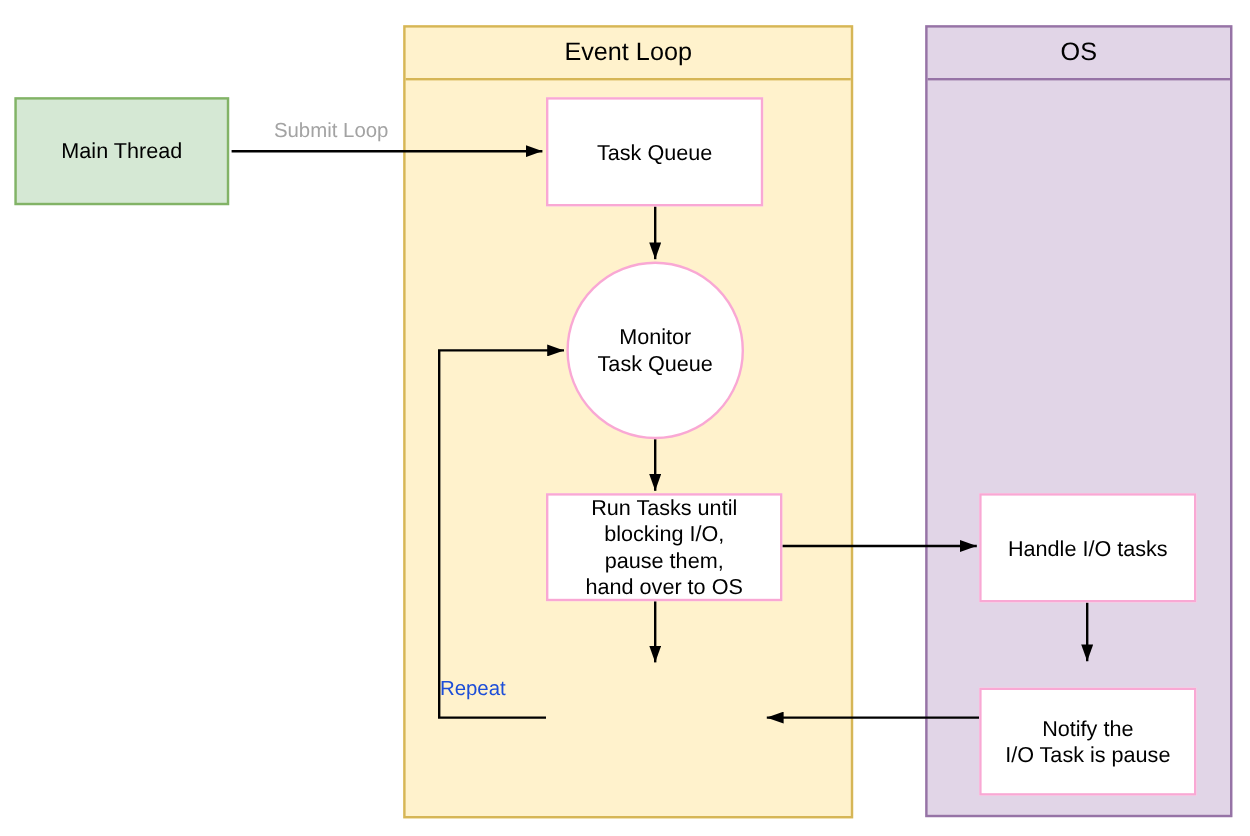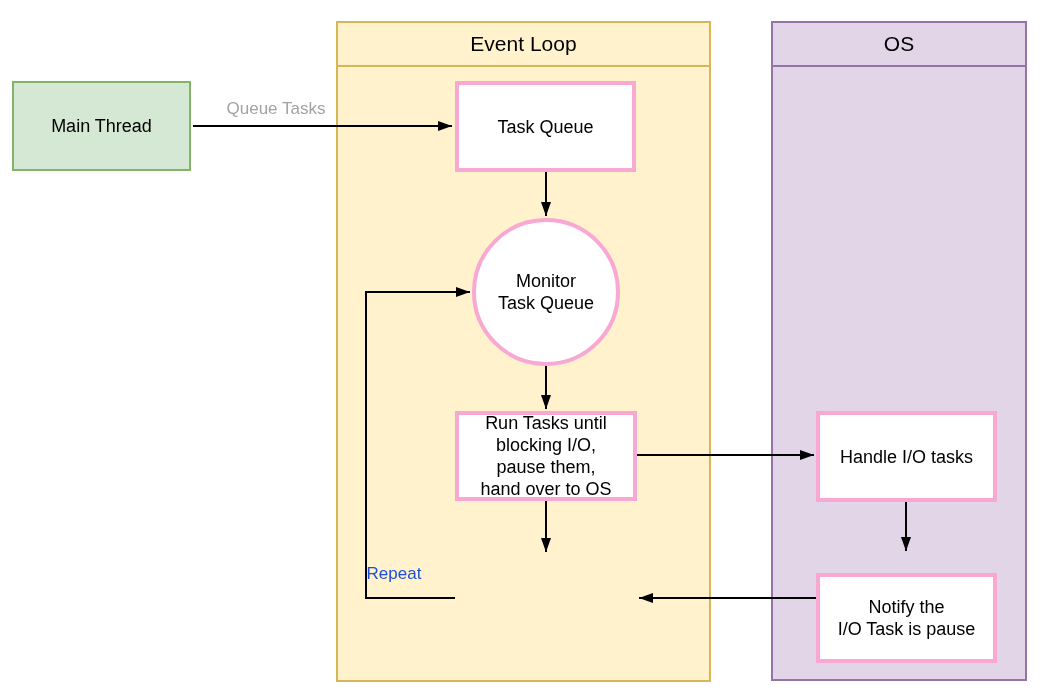--- a/index.html
+++ b/index.html
@@ -37,28 +37,28 @@
   }
   
   .node {
     position: absolute;
     display: flex; flex-direction: column;
     align-items: center; justify-content: center;
     text-align: center;
     font-size: 18px;
     line-height: 22px;
   }
-  .node.white { background: #ffffff; border: 4px solid #f9a8d4; }
+  .node.white { background: #ffffff; border: 2px solid #f9a8d4; }
   .node.main-thread {
     left: 12px; top: 81px; width: 179px; height: 90px;
     background: #D5E8D4; border: 2px solid #82B366;
   }
   .node.task-queue   { left: 455px; top: 81px;  width: 181px; height: 91px; }
   .node.monitor      { left: 472px; top: 218px; width: 148px; height: 148px; border-radius: 50%; }
-  .node.run-tasks    { left: 455px; top: 411px; width: 182px; height: 90px; }
+  .node.run-tasks    { left: 455px; top: 411px; width: 197px; height: 90px; }
   .node.check        { left: 455px; top: 554px; width: 182px; height: 90px; }
   .node.handle-io    { left: 816px; top: 411px; width: 181px; height: 91px; }
   .node.notify       { left: 816px; top: 553px; width: 181px; height: 90px; margin-top: 20px; }
   
   .edge-label {
     position: absolute;
     font-size: 17px;
     text-align: center;
   }
   .edge-label.submit { left: 192px; top: 99px; width: 168px; color: #A3A3A3; }
@@ -129,16 +129,16 @@
 
   <div class="node white handle-io">
     <div>Handle I/O tasks</div>
   </div>
 
   <div class="node white notify">
     <div>Notify the</div>
     <div>I/O Task is pause</div>
   </div>
 
-  <div class="edge-label submit">Queue Tasks</div>
+  <div class="edge-label submit">Submit Loop</div>
   <div class="edge-label repeat">Repeat</div>
 
 </div>
 
 </body></html>

